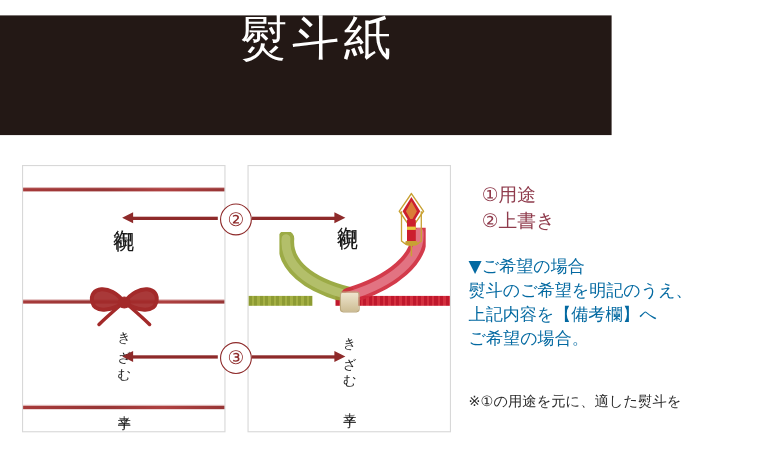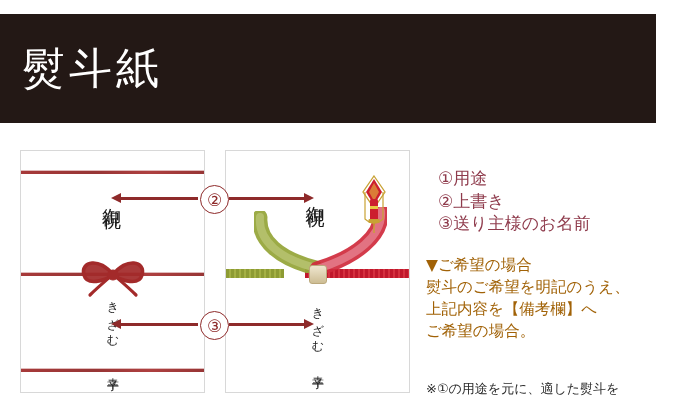--- a/index.html
+++ b/index.html
@@ -10,23 +10,23 @@
     overflow:hidden;
     position:relative;
   }
   .page{position:relative;width:700px;height:411px;background:#fff;}
 
   
   .top-strip{position:absolute;left:0;top:0;width:700px;height:14px;background:#ffffff;}
 
   
   .header{
-    position:absolute;left:0;top:14px;width:656px;height:109px;
+    position:absolute;left:0;top:14px;width:556px;height:109px;
     background:#231815;
-    display:flex;align-items:center;
+    display:flex;align-items:center;flex-direction:column;
   }
   .header-title{
     color:#ffffff;
     font-size:43px;
     letter-spacing:4px;
     margin-left:22px;
     font-weight:400;
     line-height:1;
     white-space:nowrap;
     font-family:"DejaVu Sans",sans-serif;
@@ -143,21 +143,21 @@
   .num-list{margin:12px;padding:0;list-style:none;}
   .num-list li{
     color:#8f3b4c;
     font-size:17px;
     line-height:1.33;
     white-space:nowrap;
     font-family:"DejaVu Sans",sans-serif;
   }
   .block-req{margin-top:19px;}
   .block-req div{
-    color:#a16207;
+    color:#0369a1;
     font-size:15.5px;
     line-height:1.42;
     white-space:nowrap;
     font-family:"DejaVu Sans",sans-serif;
   }
   .block-note{margin-top:18px;}
   .block-note div{
     color:#2b2b2b;
     font-size:13px;
     line-height:1.45;
@@ -249,21 +249,20 @@
     <div class="marker m2">②</div>
 
     <div class="arrow a3l"></div>
     <div class="arrow a3r"></div>
     <div class="marker m3">③</div>
 
     <div class="panel">
       <ul class="num-list">
         <li>①用途</li>
         <li>②上書き</li>
-        <li>③送り主様のお名前</li>
       </ul>
 
       <div class="block-req">
         <div>▼ご希望の場合</div>
         <div>熨斗のご希望を明記のうえ、</div>
         <div>上記内容を【備考欄】へ</div>
         <div>ご希望の場合。</div>
       </div>
 
       <div class="block-note">

